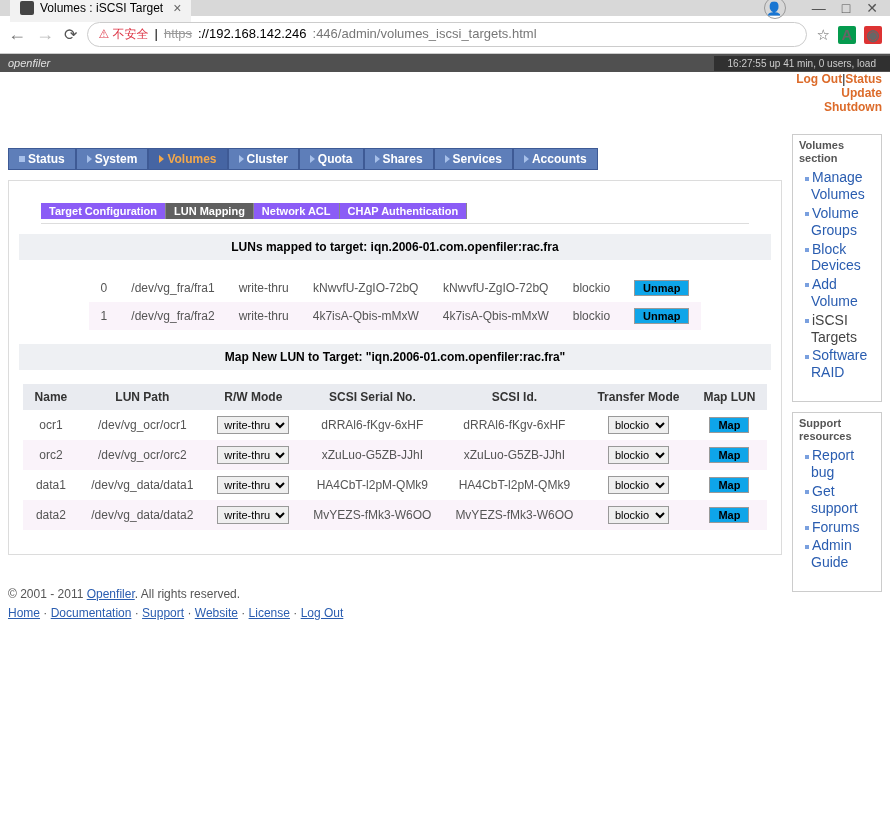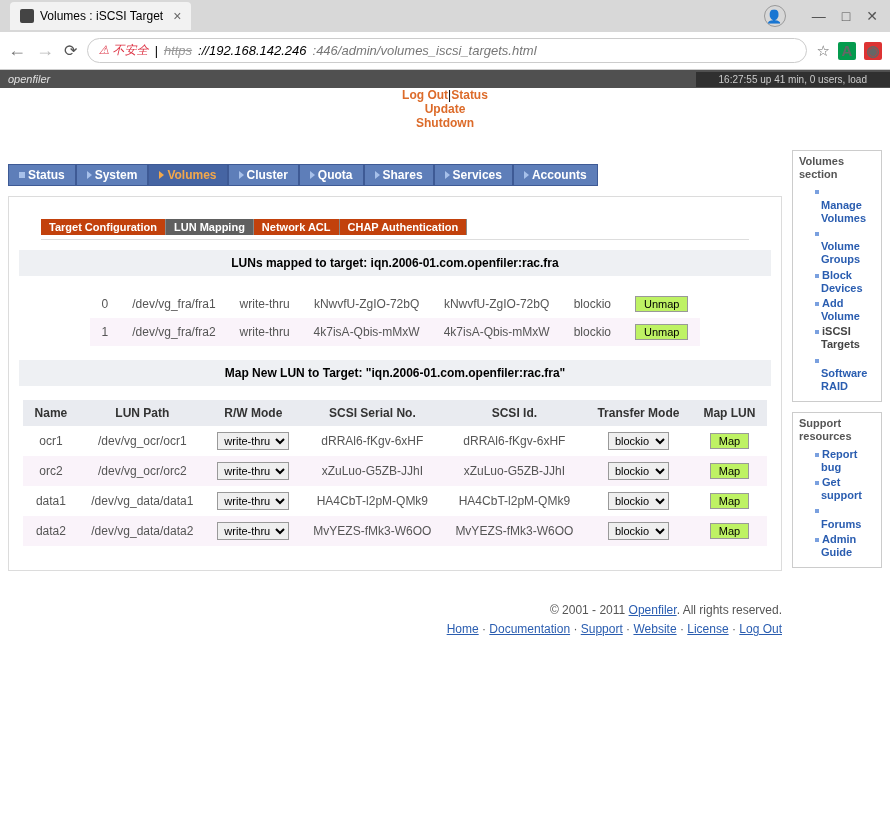--- a/index.html
+++ b/index.html
@@ -1,69 +1,69 @@
 <!DOCTYPE html>
 <html><head>
 <meta charset="utf-8">
 <style>
 * { box-sizing: border-box; margin: 0; padding: 0; }
 body { font-family: Arial, sans-serif; font-size: 12px; background: #fff; width: 890px; }
 .browser-chrome { background: #fff; border-bottom: 1px solid #ccc; }
-.tab-bar { display: flex; align-items: center; background: #d8d8d8; height: 32px; padding-left: 10px; }
+.tab-bar { display: flex; align-items: center; background: #d8d8d8; height: 16px; padding-left: 10px; }
 .browser-tab { background: #f2f2f2; border-radius: 4px 4px 0 0; padding: 6px 10px; display: flex; align-items: center; gap: 6px; font-size: 12px; }
 .tab-icon { width: 14px; height: 14px; background: #444; display: inline-block; border-radius: 2px;}
 .tab-close { color: #666; font-size: 14px; cursor: pointer; margin-left: 4px;}
 .win-controls { margin-left: auto; display: flex; gap: 16px; padding-right: 12px; color: #555; font-size: 14px; align-items: center;}
 .win-avatar { width: 22px; height: 22px; border: 1px solid #999; border-radius: 50%; display: flex; align-items: center; justify-content: center; color:#999; font-size:13px; margin-right:10px;}
 .address-bar { display: flex; align-items: center; padding: 6px 8px; gap: 10px; background:#fff;}
 .nav-arrow { color: #777; font-size: 18px; cursor: pointer; }
 .nav-arrow.dim { color: #bbb; }
 .reload { color: #555; font-size: 16px; cursor: pointer; }
-.url-box { flex: 1; border: 1px solid #ccc; border-radius: 14px; padding: 3px 10px; display: flex; align-items: center; gap: 6px; font-size: 13px; font-style: italic;}
+.url-box { flex: 1; border: 1px solid #ccc; border-radius: 14px; padding: 3px 10px; display: flex; align-items: flex-start; gap: 6px; font-size: 13px;}
 .url-warn { color: #d34; font-size: 12px; }
 .url-strike { color: #999; text-decoration: line-through; }
 .url-bold { color: #000000; }
 .url-rest { color: #777; }
 .addr-icons { display:flex; gap:8px; align-items:center;}
 .addr-icons span { font-size:15px; color:#666; }
 .badge { display:inline-flex; width:18px; height:18px; align-items:center; justify-content:center; color:#fff; font-size:11px; font-weight:bold; border-radius:2px;}
 .badge.green{background:#059b4e;} .badge.red{background:#d33;}
 .header-strip { background: #505050; color: #fff; display: flex; align-items: center; padding: 0 0 0 8px; height: 18px; font-size: 11px;}
 .header-strip .brand { color: #e0e0e0; font-style: italic; }
-.header-strip .uptime { margin-left: auto; background:#303030; padding:2px 23px; color:#ccc; font-size:10px;}
-.top-links { text-align:center; padding: 0 8px 4px; font-size:12px;}
+.header-strip .uptime { margin-left: auto; background:#303030; padding:2px 14px; color:#ccc; font-size:10px;}
+.top-links { text-align:right; padding: 0 8px 4px; font-size:12px;}
 .top-links a { color: #dc6b2a; text-decoration:none; font-weight:bold;}
 .top-links a.st { color:#dc6b2a;}
 .content-wrap { padding: 0 8px; display:flex; gap:10px; align-items:flex-start;}
 .main-col { flex:1; }
 .nav-tabs { display:flex; margin-top:30px;}
 .nav-tab { background:#5e7eb9; color:#fff; font-size:12px; font-weight:bold; padding:3px 10px; border:1px solid #3e5a95; cursor:pointer; display:flex; align-items:center; gap:3px;}
 .nav-tab.active { background:#4665a3; color:#f3a84b;}
 .nav-tab .dot{ width:6px;height:6px;background:#a7c0ea;border-radius:0;}
 .nav-tab .tri{ width:0;height:0;border-left:5px solid #a7c0ea;border-top:4px solid transparent;border-bottom:4px solid transparent;}
 .nav-tab.active .tri{border-left-color:#f3a84b;}
 .panel { border:1px solid #dcdcdc; margin-top:10px; padding:10px; }
 .subtabs { display:flex; margin:12px 0 0 22px;}
-.subtab { background:#c2410c; color:#fff; padding:2px 8px; font-size:11px; font-weight:bold; border-right:1px solid #888; cursor:pointer;}
+.subtab { background:#8b5cf6; color:#fff; padding:2px 8px; font-size:11px; font-weight:bold; border-right:1px solid #888; cursor:pointer;}
 .subtab.active { background:#606060; color:#fff;}
 .section-title { background:#eef0f3; text-align:center; font-weight:bold; font-size:12px; padding:6px; margin-top:10px;}
 table.data { border-collapse:collapse; margin:14px auto;}
 table.data th { background:#e9ebf0; padding:6px 12px; font-size:12px; font-weight:bold; color:#333; text-align:center;}
 table.data td { padding:6px 12px; font-size:12px; text-align:center; color:#555;}
 table.data tr.odd td { background:#fff;}
 table.data tr.even td { background:#faf3fa;}
-.btn { background:#bef264; border:1px solid #999; padding:1px 8px; font-size:11px; cursor:pointer;}
+.btn { background:#0ea5e9; border:1px solid #999; padding:1px 8px; font-size:11px; cursor:pointer;font-weight:bold;}
 select { border:1px solid #999; font-size:11px; padding:1px 2px;}
 .sidebar { width:90px; margin-top:16px;}
-.side-box { border:1px solid #ccc; margin-bottom:10px; padding:4px 6px 6px;}
+.side-box { border:1px solid #ccc; margin-bottom:10px; padding:4px 6px 18px;}
 .side-title { font-weight:bold; font-size:11px; color:#555; margin-bottom:4px; line-height:1.2;}
-.side-link { display:block; color:#2a5db0; font-size:11px; text-decoration:none; font-weight:bold; margin:2px 16px; padding-left:6px; text-indent:-6px; line-height:1.2;}
+.side-link { display:block; color:#2a5db0; font-size:14px; text-decoration:none; font-weight:normal; margin:2px 6px; padding-left:6px; text-indent:-6px; line-height:1.2;}
 .side-link.active { color:#444;}
 .side-link::before{content:"";display:inline-block;width:4px;height:4px;background:#7aa0df;margin-right:3px;vertical-align:middle;}
-.footer { text-align:right; font-size:12px; color:#555; margin:30px 0; line-height:1.6;}
+.footer { text-align:left; font-size:12px; color:#555; margin:30px 0; line-height:1.6;}
 .footer a { color:#2a5db0; text-decoration:underline;}
 hr.thin{border:none;border-top:1px solid #ddd;margin:4px 22px;}
 </style>
 </head>
 <body>
 
 <div class="browser-chrome">
   <div class="tab-bar">
     <div class="browser-tab">
       <span class="tab-icon"></span>

